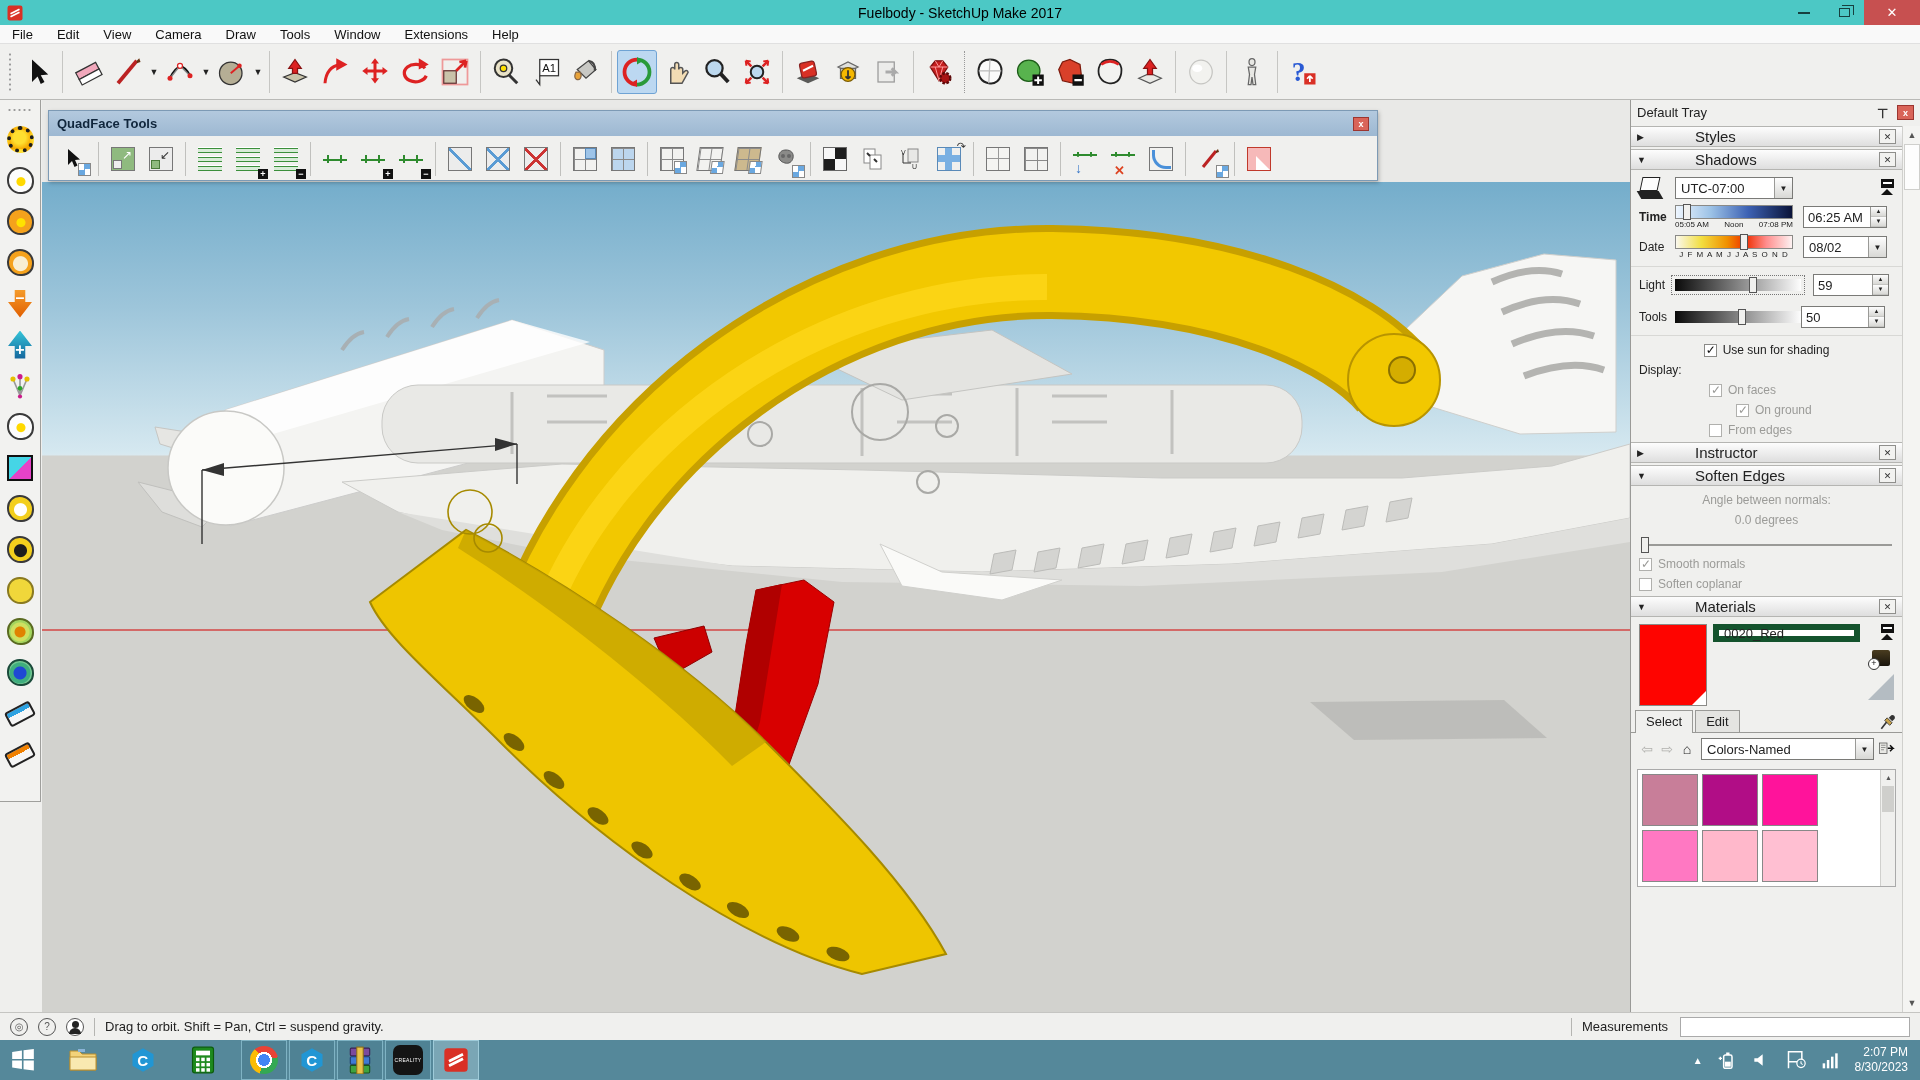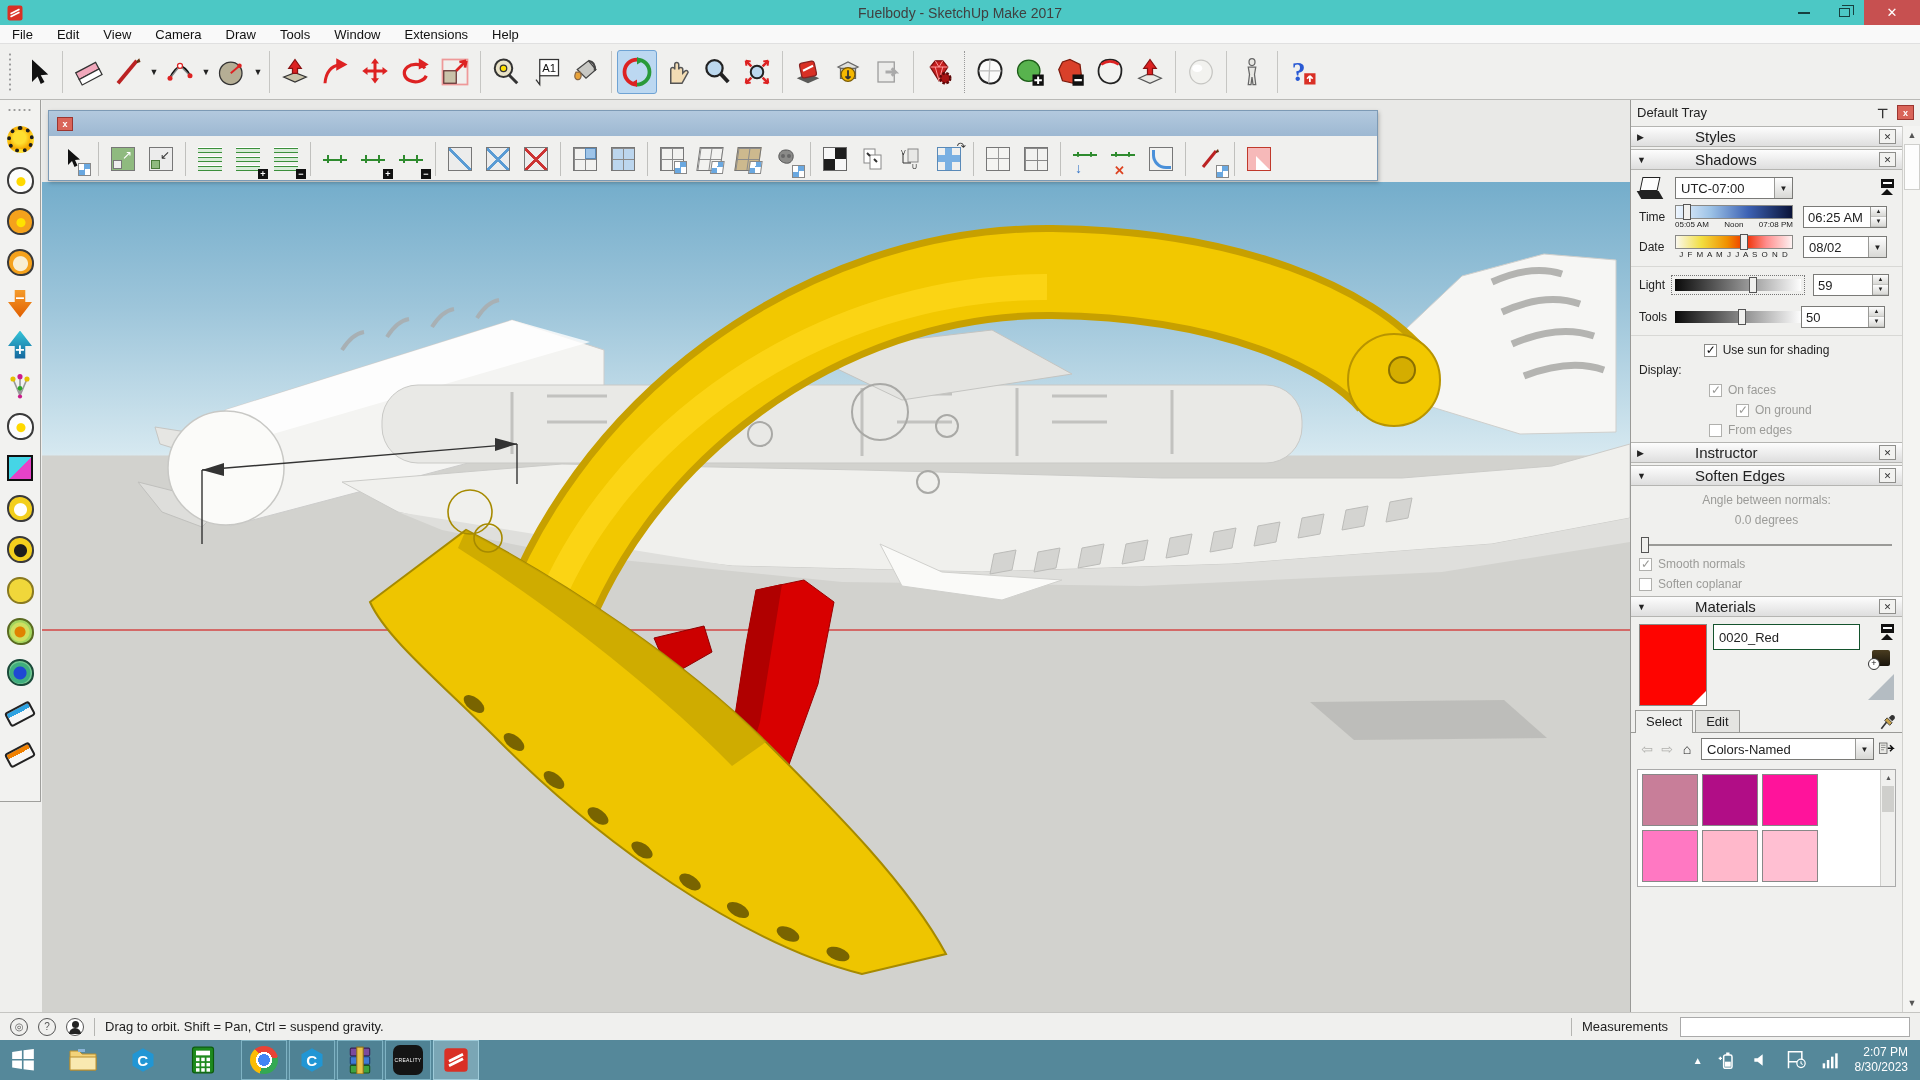--- a/index.html
+++ b/index.html
@@ -1,21 +1,21 @@
 <!DOCTYPE html>
 <html><head>
 <meta charset="utf-8">
 <style>
   * { margin:0; padding:0; box-sizing:border-box; }
   html,body { width:1920px; height:1080px; overflow:hidden; font-family:"Liberation Sans", sans-serif; background:#e8e8e6; }
   #app { position:relative; width:1920px; height:1080px; }
 
   
   #titlebar { position:absolute; left:0; top:0; width:1920px; height:25px; background:#4cc8c5; display:flex; align-items:center; }
-  #titlebar .title { position:absolute; left:0; right:0; text-align:center; font-size:14px; color:#404040; }
+  #titlebar .title { position:absolute; left:0; right:0; text-align:center; font-size:14px; color:#000000; }
   #app-logo { margin-left:6px; width:18px; height:18px; }
   .wincontrols { position:absolute; right:0; top:0; height:25px; display:flex; }
   .winbtn { width:40px; height:25px; display:flex; align-items:center; justify-content:center; color:#17403f; font-size:13px; }
   .winbtn.close { background:#c75050; color:#fff; width:56px; }
   .glyph-min { width:12px; height:2px; background:#17403f; }
   .glyph-restore { width:11px; height:9px; border:1.5px solid #17403f; position:relative; }
   .glyph-restore:before { content:""; position:absolute; left:2px; top:-4px; width:11px; height:9px; border:1.5px solid #17403f; border-bottom:none; border-left:none; }
 
   
   #menubar { position:absolute; left:0; top:25px; width:1920px; height:19px; background:#f9f9f9; display:flex; align-items:center; gap:0; border-bottom:1px solid #e0e0e0; }
@@ -124,21 +124,21 @@
   .cb { width:13px; height:13px; border:1px solid #8a8a87; background:#fff; margin-right:6px; position:relative; flex:none; }
   .cb.checked:before { content:"✓"; position:absolute; left:1px; top:-2px; font-size:12px; color:#111; }
   .cb.disabled { border-color:#b0b0ad; }
   .cb.disabled.checked:before { color:#9a9a97; }
   .graytext { color:#9b9b98; }
   .hr { border-top:1px solid #d8d8d5; margin:4px 0; }
 
   
   .mat-preview { width:68px; height:82px; border:1px solid #8a8a87; position:relative; flex:none; }
   .mat-preview .fold { position:absolute; right:0; bottom:0; width:0; height:0; border-left:14px solid transparent; border-bottom:14px solid #fff; }
-  .textfield { background:#fff; border:1px solid #14532d; height:26px; font-size:13px; padding:0 5px; display:flex; align-items:center; }
+  .textfield { background:#fff; border:6px solid #14532d; height:18px; font-size:13px; padding:0 5px; display:flex; align-items:center; }
   .mat-icons { display:flex; flex-direction:column; align-items:center; gap:8px; margin-left:8px; }
   .createmat { width:18px; height:16px; background:linear-gradient(#4a3d20,#19150c); border-radius:2px; position:relative; }
   .createmat:before { content:"+"; position:absolute; left:-4px; bottom:-4px; width:10px; height:10px; border-radius:50%; background:#fff; border:1px solid #333; font-size:9px; line-height:9px; text-align:center; color:#111; }
   .sampletri { width:0; height:0; border-left:26px solid transparent; border-bottom:26px solid #b4bcc2; }
   .tabs { display:flex; align-items:flex-end; height:24px; border-bottom:1px solid #9a9a97; padding:0 4px; position:relative; }
   .tab { padding:3px 10px; font-size:13px; border:1px solid #9a9a97; border-bottom:none; background:#e4e4e1; margin-right:2px; }
   .tab.active { background:#f0f0ee; position:relative; top:1px; padding-bottom:4px; }
   .eyedropper { margin-left:auto; width:20px; height:20px; }
   .navbtn { width:20px; height:20px; display:flex; align-items:center; justify-content:center; font-size:14px; color:#b0b0ad; }
   .home { color:#222; }
@@ -558,20 +558,21 @@
           <ellipse cx="796" cy="772" rx="12" ry="6.5" transform="rotate(20 796 772)"></ellipse>
         </g>
         <circle cx="428" cy="330" r="22" fill="none" stroke="#a68a00" stroke-width="1.6"></circle>
         <circle cx="446" cy="356" r="14" fill="none" stroke="#a68a00" stroke-width="1.6"></circle>
       </g>
     </svg>
   </div>
 
   <div id="quadface">
     <div id="qf-title">
+      <span class="t">QuadFace Tools</span>
       <div class="qf-close">x</div>
     </div>
     <div id="qf-body">
       <div class="qbtn">
           <svg width="24" height="24" viewBox="0 0 24 24">
             <path d="M6 2 L6 18 L10 14 L12.5 20 L15.5 18.5 L13 13 L18 12.5 Z" fill="#111"></path>
           </svg>
           <span class="bluetag" style="position:absolute;right:4px;bottom:4px;"></span>
         </div>
       <div class="qsep"></div>
@@ -737,21 +738,21 @@
         <div class="combo" style="width:118px;">
           <span class="val">UTC-07:00</span>
           <span class="btn">▼</span>
         </div>
         <div class="panetoggle">
             <div class="a"></div>
             <div class="b"></div>
           </div>
       </div>
       <div class="row">
-        <span style="width:36px;">Time</span>
+        <span style="width:36px;font-weight:bold;">Time</span>
         <div style="width:118px;">
           <div class="sliderbox" style="background:linear-gradient(90deg,#eef6ff,#9cc2e6 30%,#3d62b4 62%,#0a1338);">
             <div class="slider-thumb" style="left:6%;"></div>
           </div>
           <div class="ticks">
             <span>05:05 AM</span>
             <span>Noon</span>
             <span>07:08 PM</span>
           </div>
         </div>

